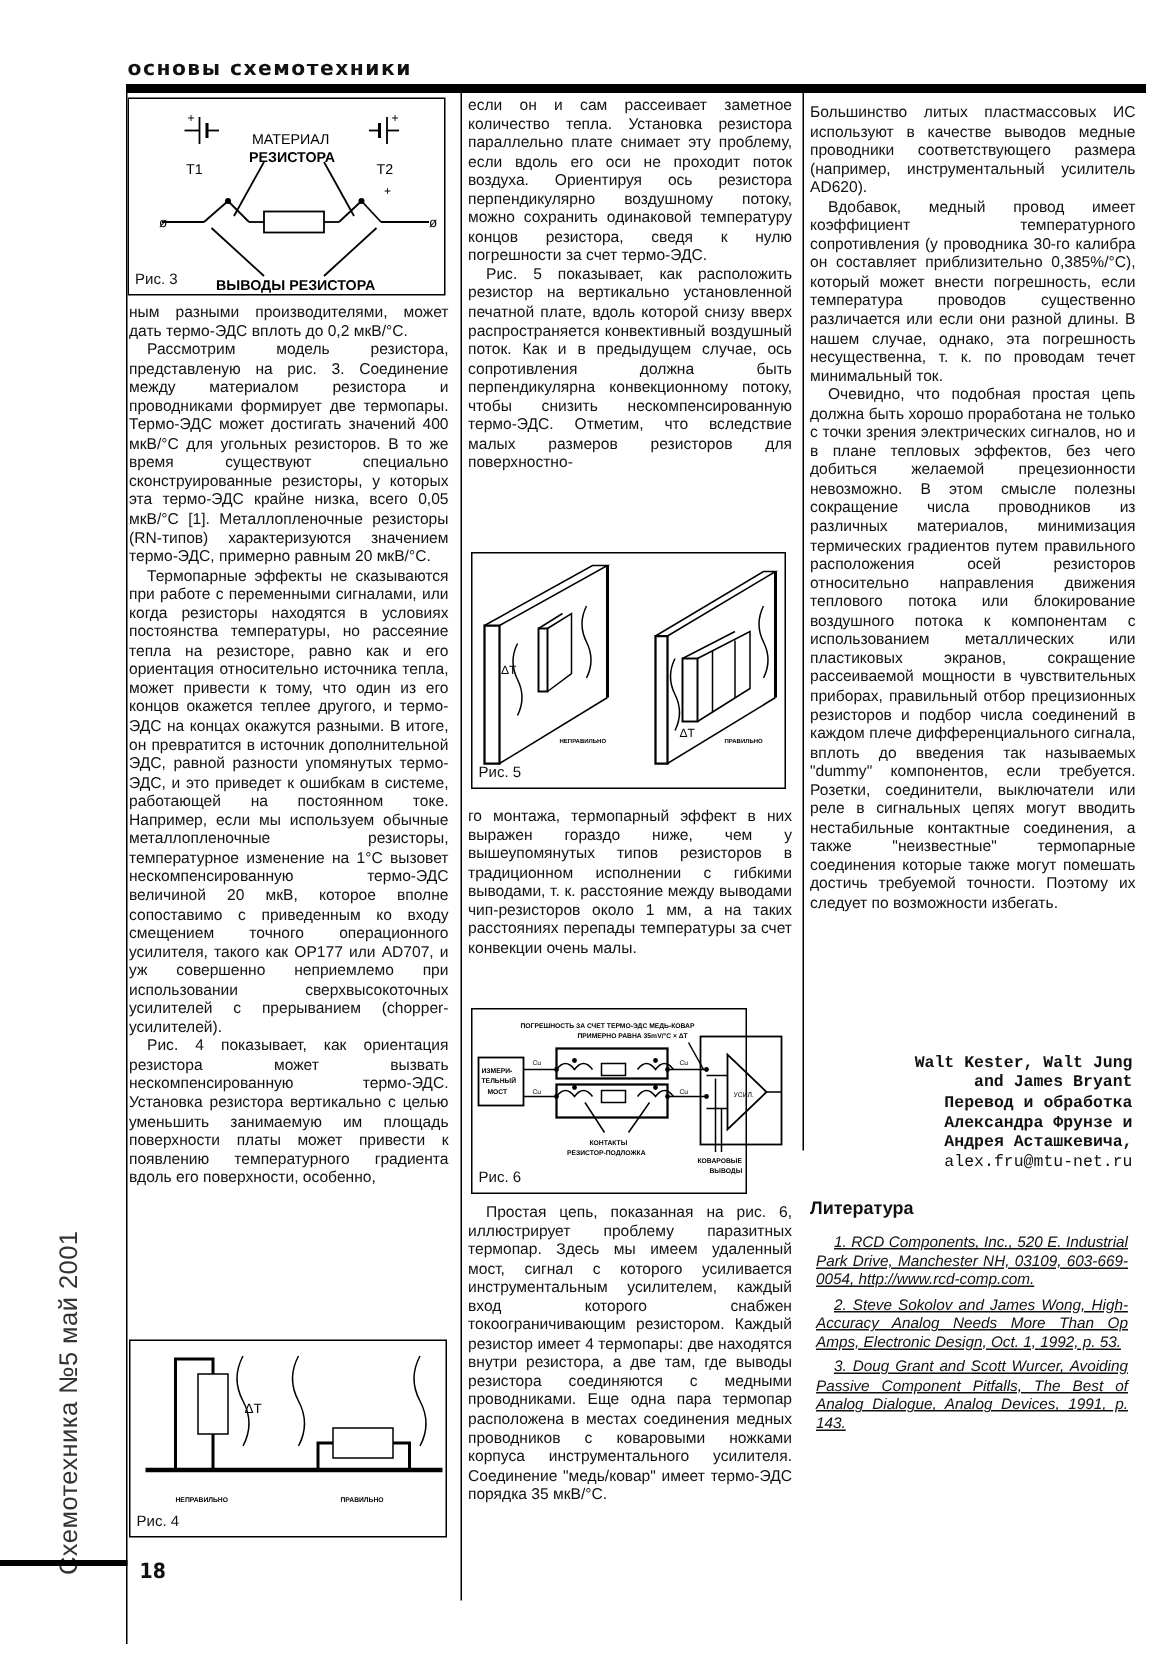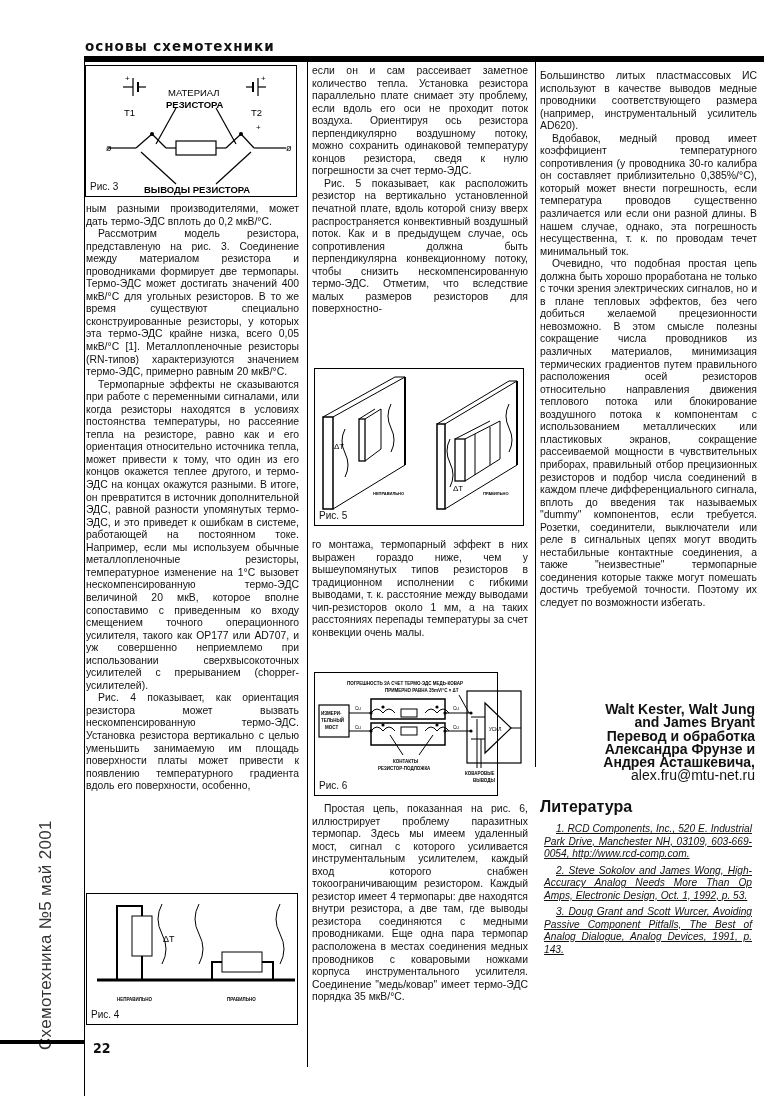--- a/index.html
+++ b/index.html
@@ -12,23 +12,23 @@
   .col { position:absolute; font-size:10.4px; line-height:12.55px; text-align:justify; }
   .col p { margin:0; text-indent:0; }
   .col p.ind { text-indent:12px; }
   .fig { position:absolute; border:1.3px solid #000; background:#fff; box-sizing:border-box; }
   .fig .cap { position:absolute; left:4px; bottom:4px; font-size:10px; }
   .fig svg { position:absolute; left:0; top:0; }
   .sidebar-text { position:absolute; left:36px; top:1050px; transform:rotate(-90deg); transform-origin:0 0;
          font-size:17px; color:#333; white-space:nowrap; letter-spacing:0.3px; font-family:"Liberation Sans", sans-serif; font-weight:300;}
   .page-num { position:absolute; left:93px; top:1040px; font-family:"DejaVu Sans Condensed","DejaVu Sans", sans-serif; font-weight:bold; font-size:14px; }
   .footer-bar { position:absolute; left:0px; top:1040px; width:85px; height:4px; background:#000; }
-  .credits { position:absolute; left:540px; top:703px; width:215px; text-align:right; font-size:14px; line-height:13.3px; font-weight:bold; }
+  .credits { position:absolute; left:540px; top:703px; width:215px; text-align:right; font-size:11px; line-height:13.3px; font-weight:bold;font-family:Liberation Mono, monospace; }
   .credits .email { font-weight:normal; }
-  .refs-title { position:absolute; left:540px; top:798px; font-weight:bold; font-size:16px; }
+  .refs-title { position:absolute; left:540px; top:798px; font-weight:bold; font-size:12px; }
   .refs { position:absolute; left:540px; top:819px; width:216px; font-size:10.2px; line-height:12.5px; font-style:italic; text-align:justify; }
   .refs p { margin:4px; text-indent:12px;text-decoration:underline; }
   svg text { font-family:"Liberation Sans", sans-serif; }
 </style>
 </head>
 <body>
 
 <div class="header-title">основы схемотехники</div>
 <div class="header-rule"></div>
 
@@ -229,13 +229,13 @@
 
 <div class="refs-title">Литература</div>
 <div class="refs">
   <p>1. RCD Components, Inc., 520 E. Industrial Park Drive, Manchester NH, 03109, 603-669-0054, http://www.rcd-comp.com.</p>
   <p>2. Steve Sokolov and James Wong, High-Accuracy Analog Needs More Than Op Amps, Electronic Design, Oct. 1, 1992, p. 53.</p>
   <p>3. Doug Grant and Scott Wurcer, Avoiding Passive Component Pitfalls, The Best of Analog Dialogue, Analog Devices, 1991, p. 143.</p>
 </div>
 
 <div class="sidebar-text">Схемотехника №5 май 2001</div>
 <div class="footer-bar"></div>
-<div class="page-num">22</div>
+<div class="page-num">18</div>
 
 </body></html>

